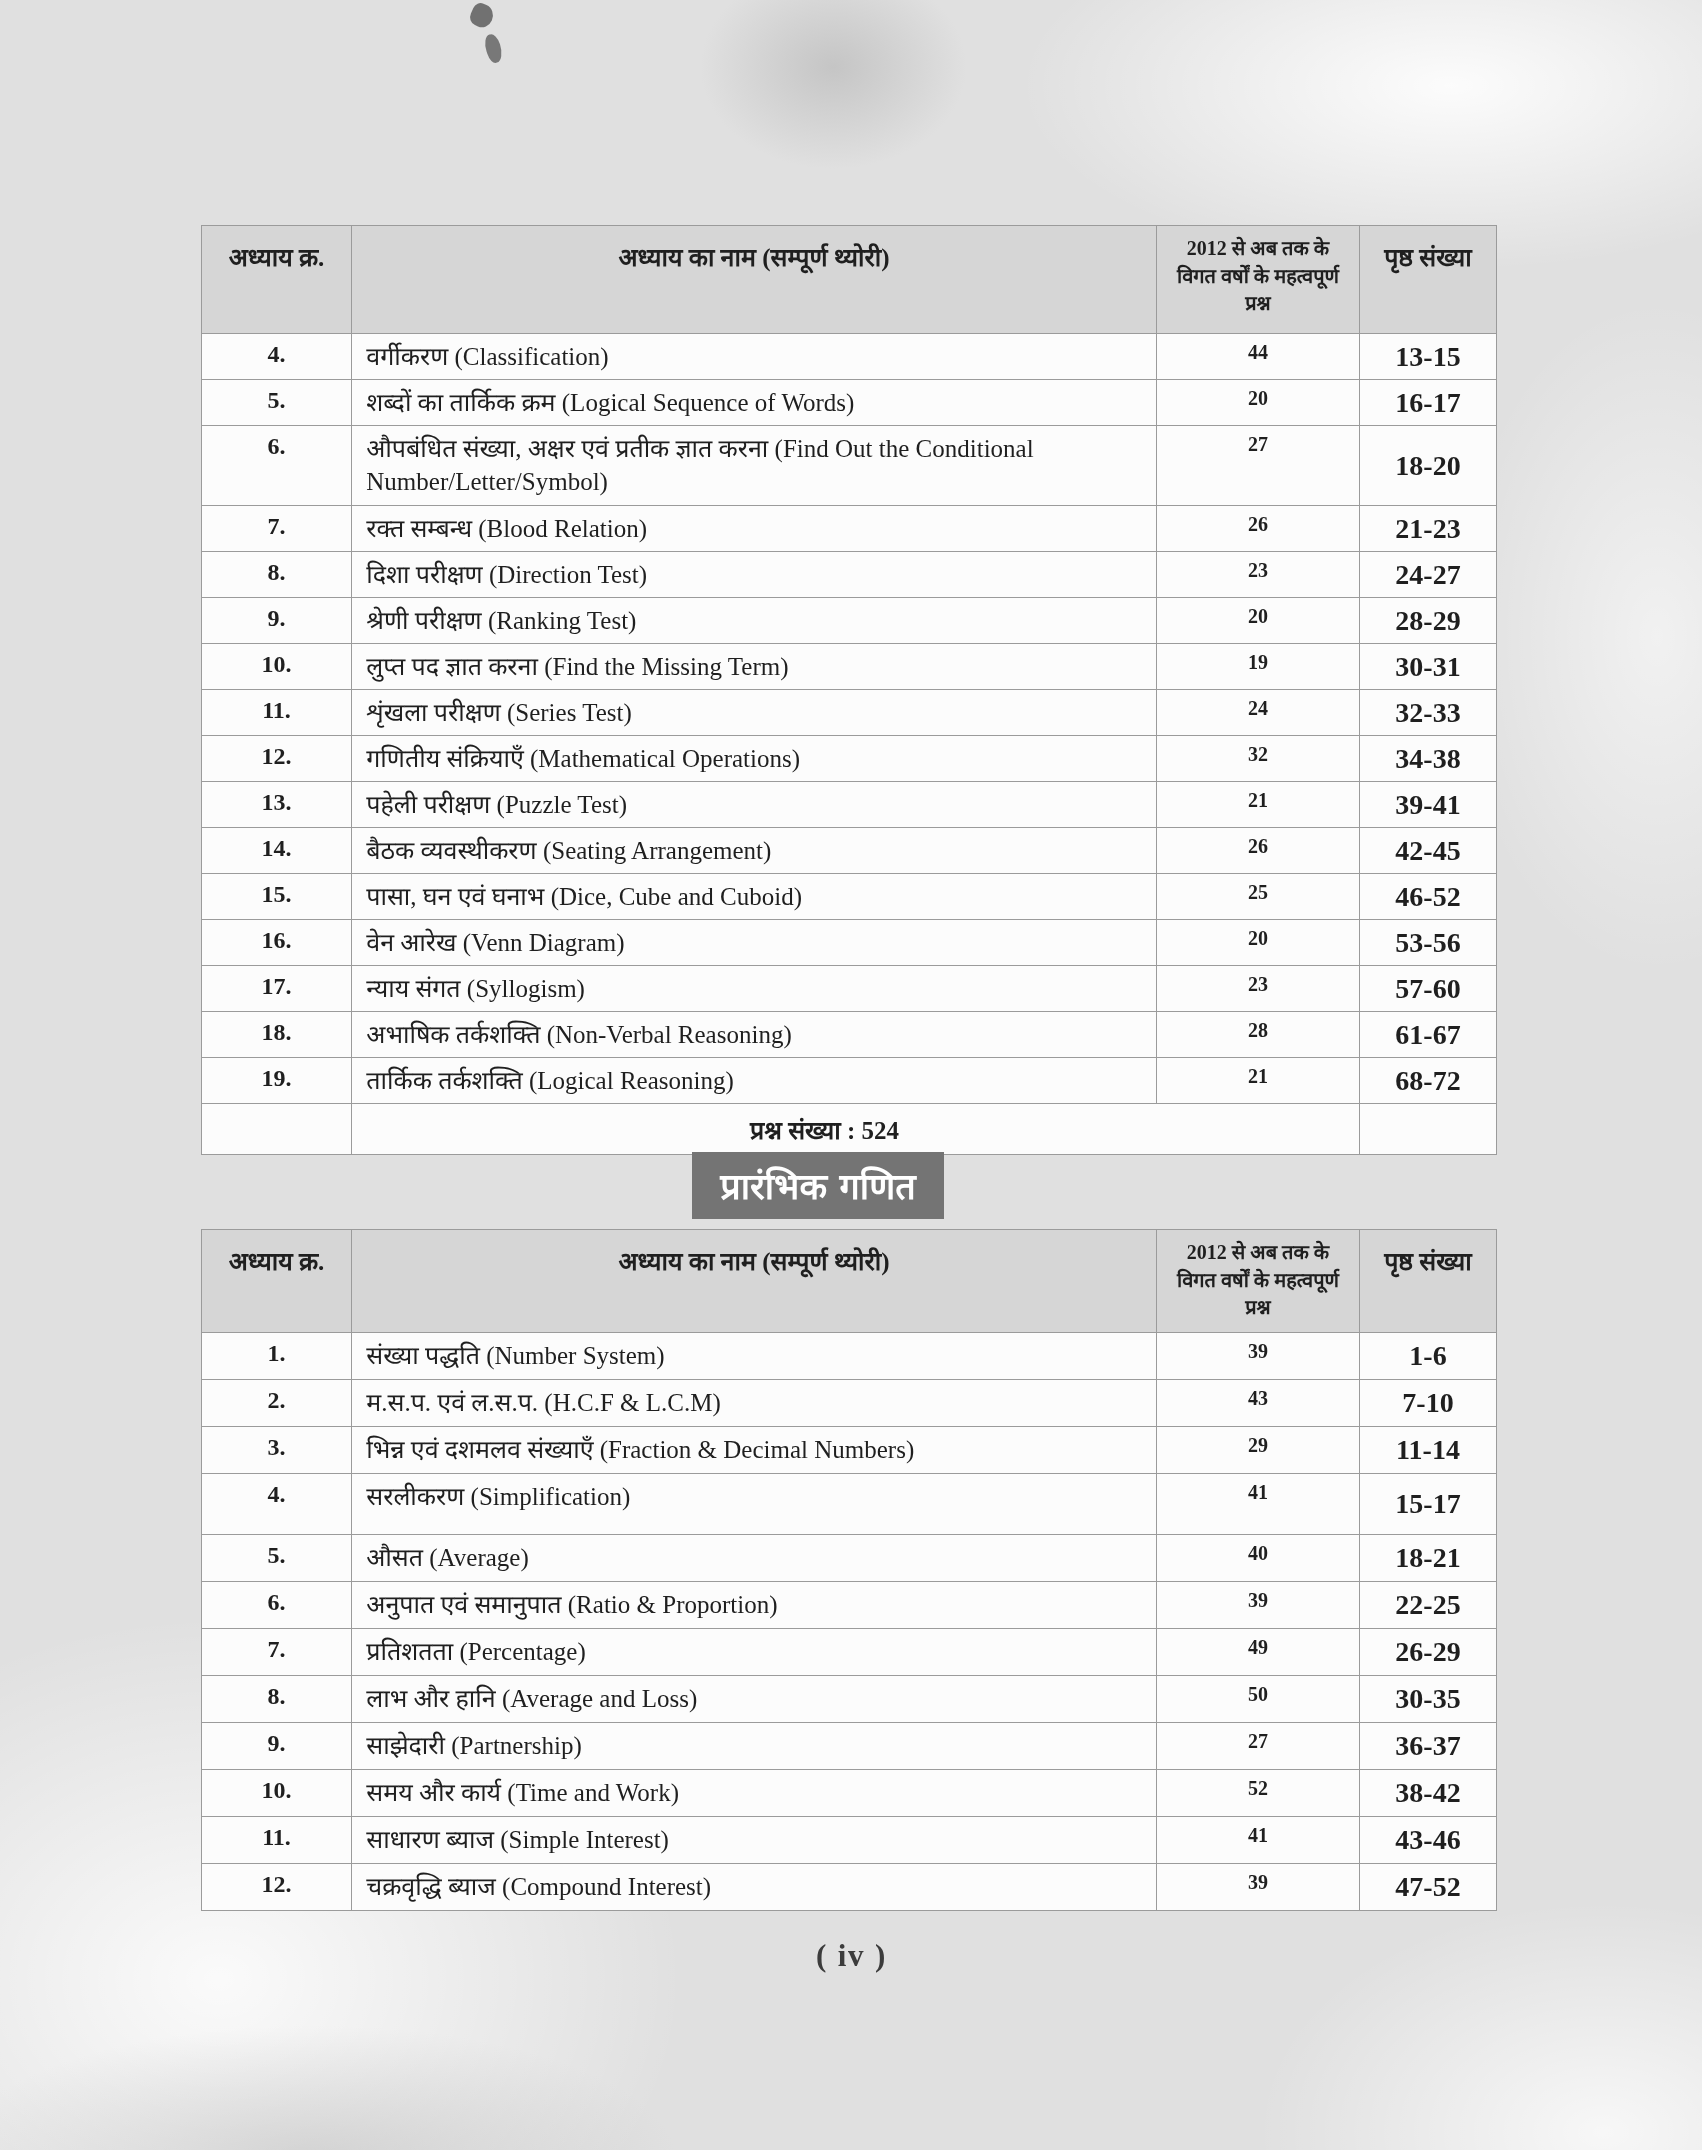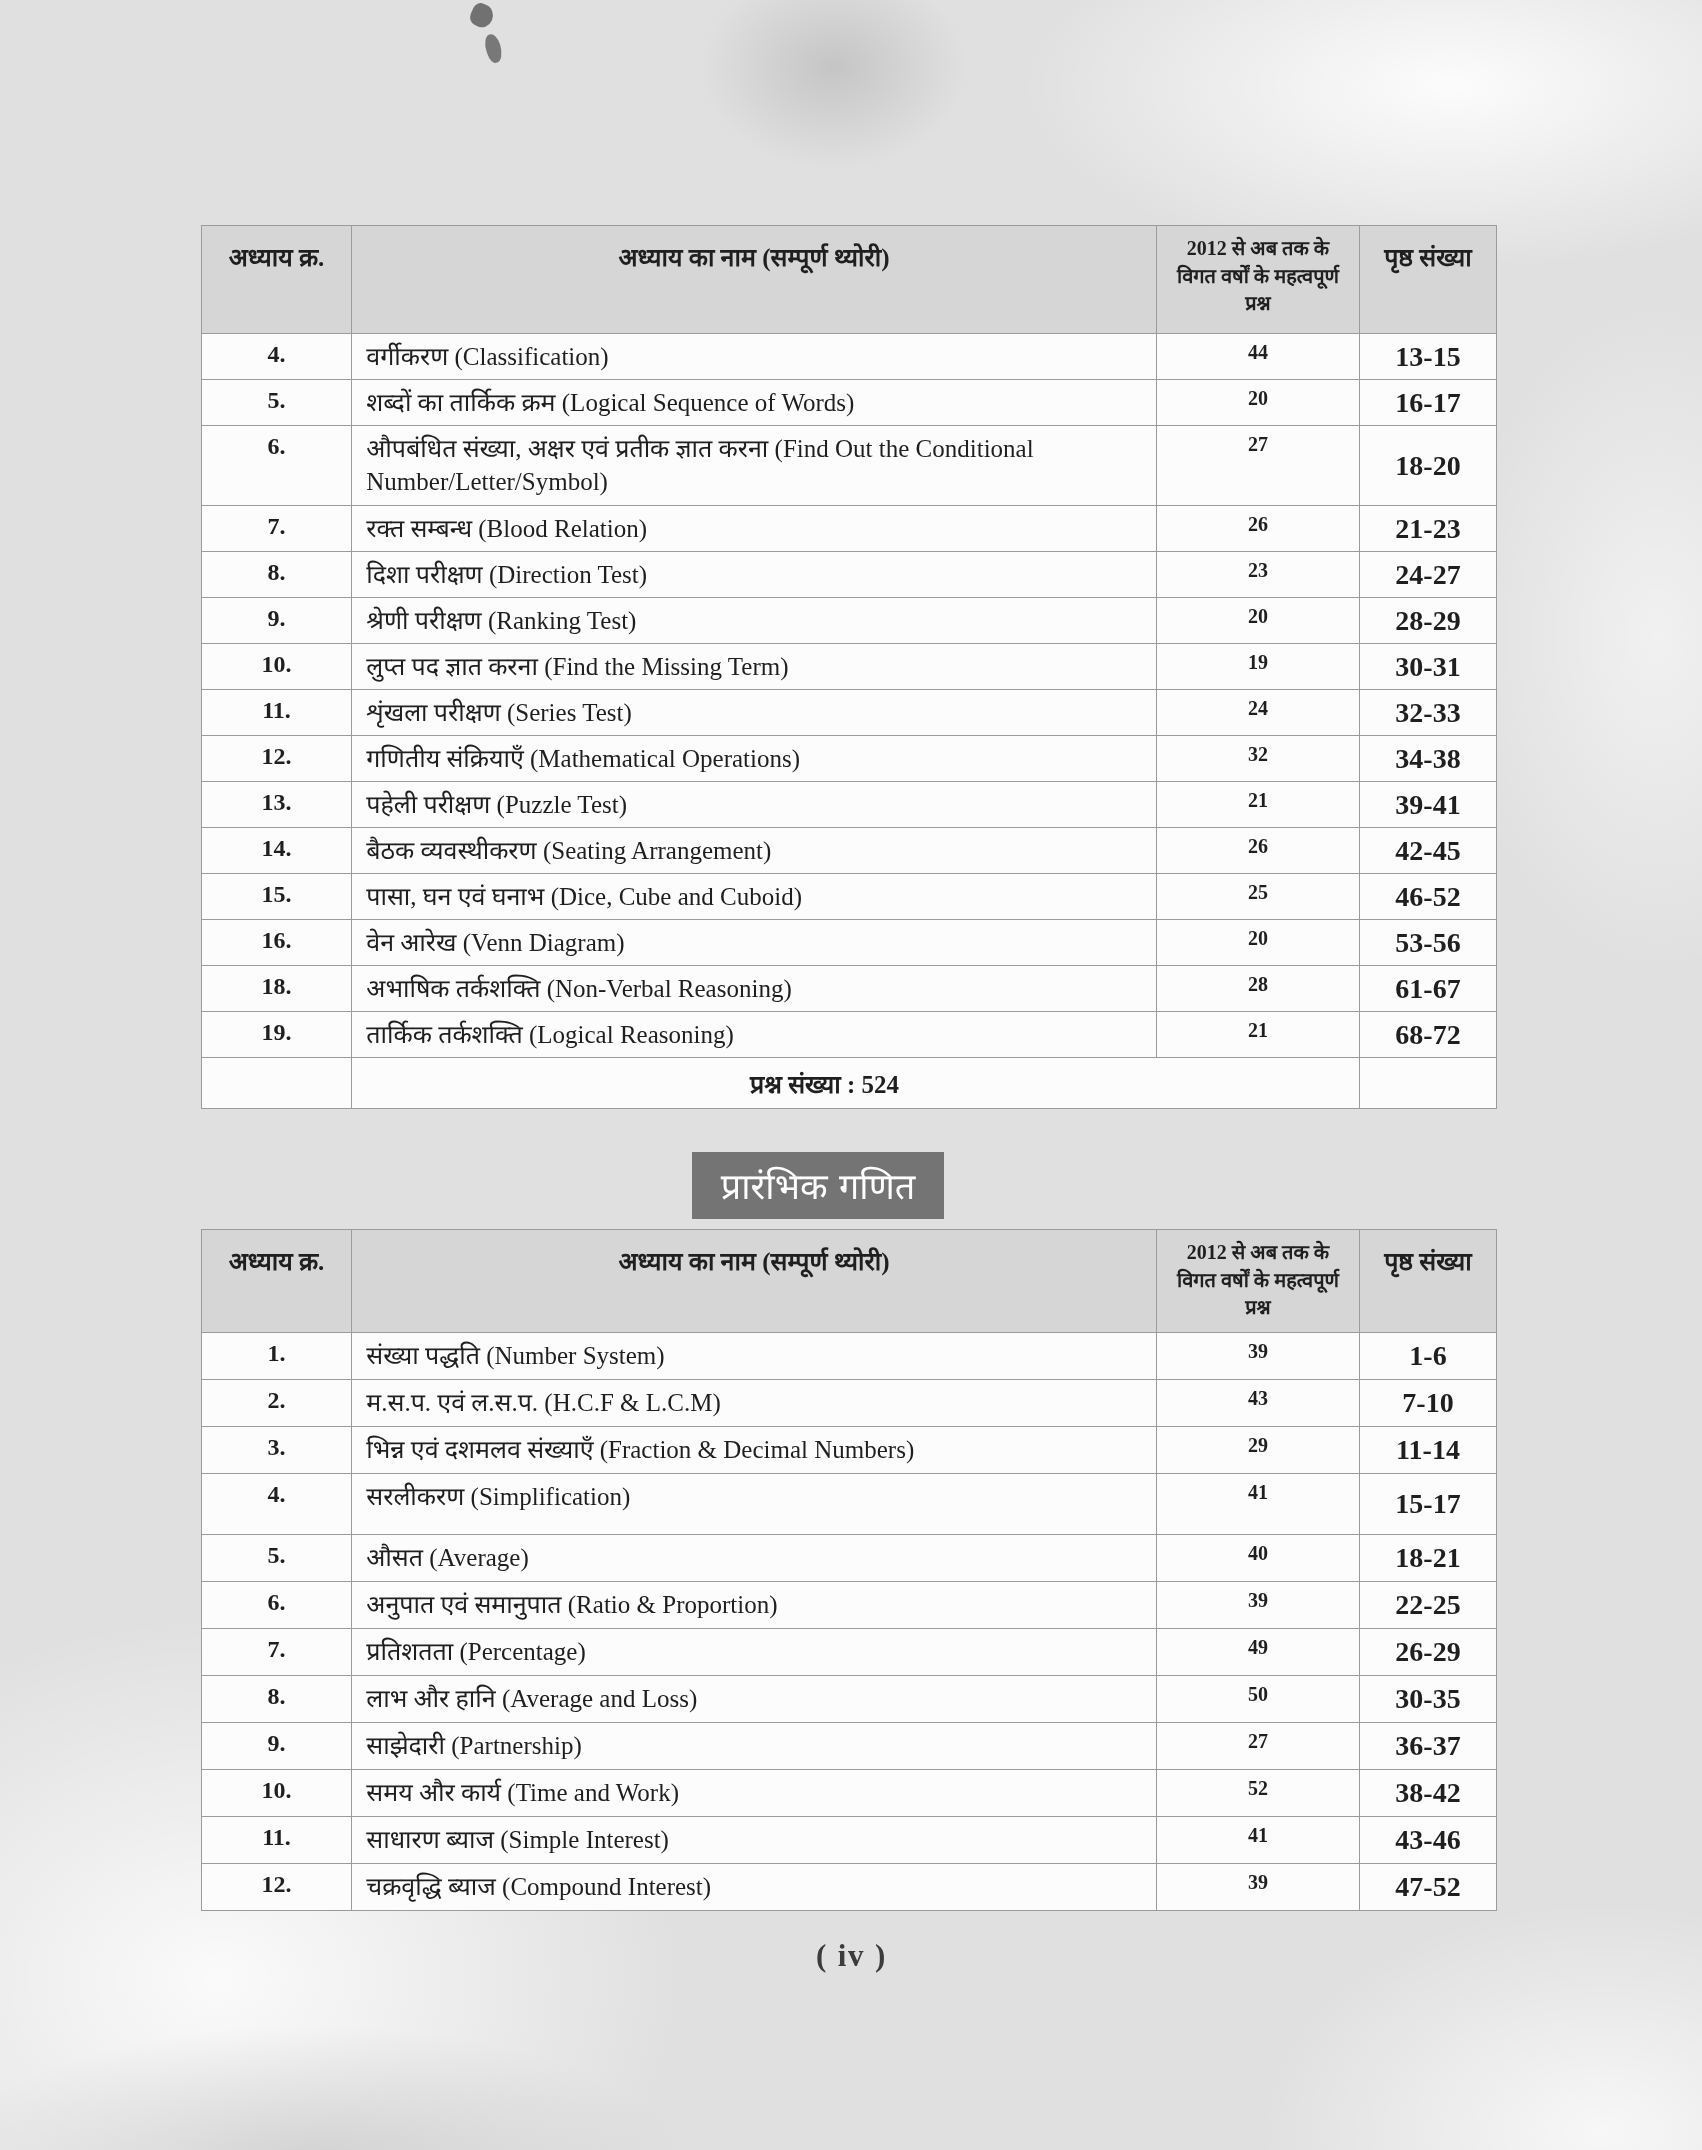--- a/index.html
+++ b/index.html
@@ -51,21 +51,21 @@
   td.c-q{text-align:center;font-weight:bold;font-size:20px;vertical-align:top;padding-top:7.2px;}
   td.c-pg{text-align:center;font-weight:bold;font-size:28px;vertical-align:middle;}
   td.footer-merged{text-align:center;font-weight:bold;font-size:25px;vertical-align:middle;
     padding-right:63px;font-family:"Liberation Serif","DejaVu Sans",serif;}
 
   
   .section-banner{
     position:absolute;left:692px;top:1152px;width:252px;height:67px;
     background:#747474;color:#ffffff;
     display:flex;align-items:center;justify-content:center;
-    font-size:36px;font-weight:normal;
+    font-size:36px;font-weight:bold;
     font-family:"DejaVu Sans",sans-serif;
   }
   
   .page-footer{
     position:absolute;top:1938px;left:0;width:1703px;text-align:center;
     font-size:31px;font-weight:bold;color:#3c3c3c;letter-spacing:1.8px;
   }
 </style>
 </head>
 <body>
@@ -167,20 +167,26 @@
         <td class="c-q">25</td>
         <td class="c-pg">46-52</td>
       </tr>
       <tr>
         <td class="c-no">16.</td>
         <td class="c-name">वेन आरेख (Venn Diagram)</td>
         <td class="c-q">20</td>
         <td class="c-pg">53-56</td>
       </tr>
       <tr>
+        <td class="c-no">17.</td>
+        <td class="c-name">न्याय संगत (Syllogism)</td>
+        <td class="c-q">23</td>
+        <td class="c-pg">57-60</td>
+      </tr>
+      <tr>
         <td class="c-no">18.</td>
         <td class="c-name">अभाषिक तर्कशक्ति (Non-Verbal Reasoning)</td>
         <td class="c-q">28</td>
         <td class="c-pg">61-67</td>
       </tr>
       <tr>
         <td class="c-no">19.</td>
         <td class="c-name">तार्किक तर्कशक्ति (Logical Reasoning)</td>
         <td class="c-q">21</td>
         <td class="c-pg">68-72</td>

